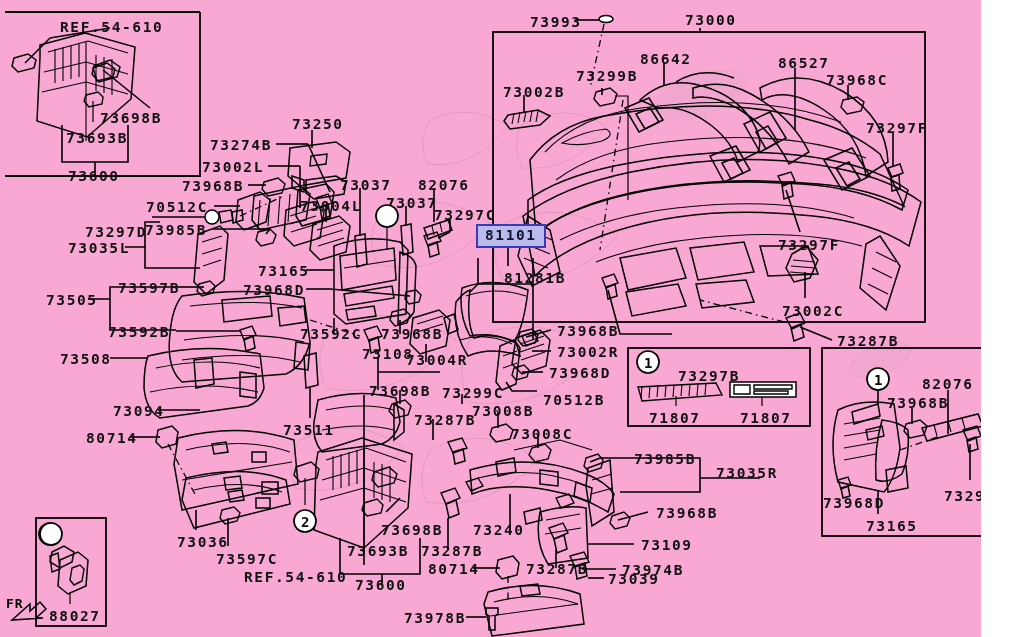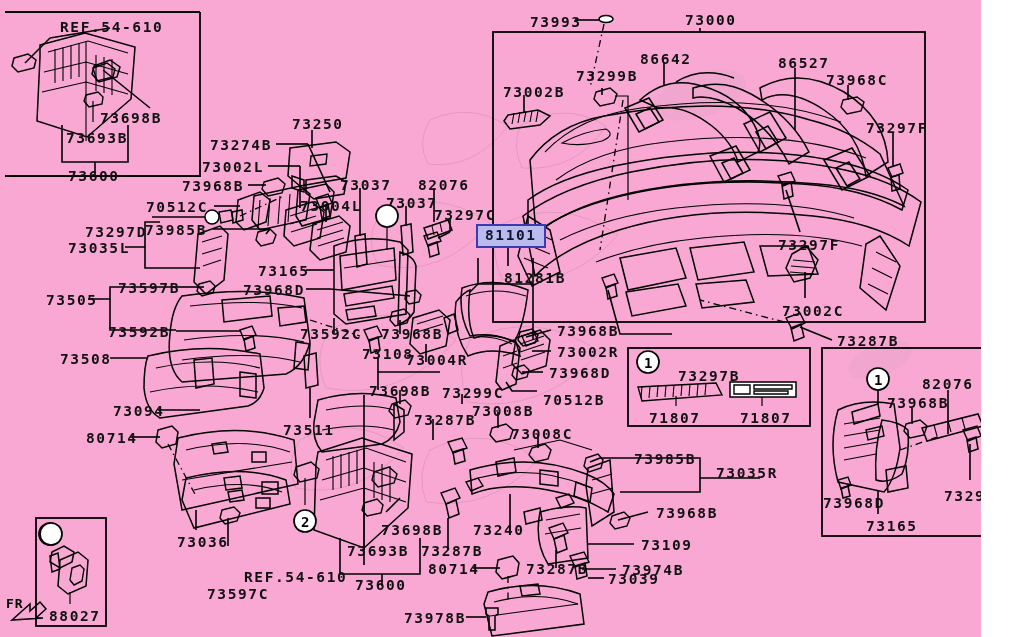--- a/index.html
+++ b/index.html
@@ -603,21 +603,21 @@
   <div class="lbl" style="left:428px;top:562px;">80714</div>
   <div class="lbl" style="left:526px;top:562px;">73287B</div>
   <div class="lbl" style="left:404px;top:611px;">73978B</div>
   <div class="lbl" style="left:608px;top:572px;">73039</div>
   <div class="lbl" style="left:622px;top:563px;">73974B</div>
   <div class="lbl" style="left:641px;top:538px;">73109</div>
   <div class="lbl" style="left:656px;top:506px;">73968B</div>
   <div class="lbl" style="left:634px;top:452px;">73985B</div>
   <div class="lbl" style="left:716px;top:466px;">73035R</div>
   <div class="lbl" style="left:177px;top:535px;">73036</div>
-  <div class="lbl" style="left:207px;top:552px;margin-top:35px;">73597C</div>
+  <div class="lbl" style="left:216px;top:552px;">73597C</div>
   <div class="lbl" style="left:381px;top:523px;">73698B</div>
   <div class="lbl" style="left:347px;top:544px;">73693B</div>
   <div class="lbl" style="left:355px;top:578px;">73600</div>
   <div class="lbl" style="left:244px;top:570px;">REF.54-610</div>
   <div class="lbl" style="left:49px;top:609px;">88027</div>
   <div class="lbl" style="left:530px;top:15px;">73993</div>
   <div class="lbl" style="left:685px;top:13px;">73000</div>
   <div class="lbl" style="left:576px;top:69px;">73299B</div>
   <div class="lbl" style="left:640px;top:52px;">86642</div>
   <div class="lbl" style="left:778px;top:56px;">86527</div>

